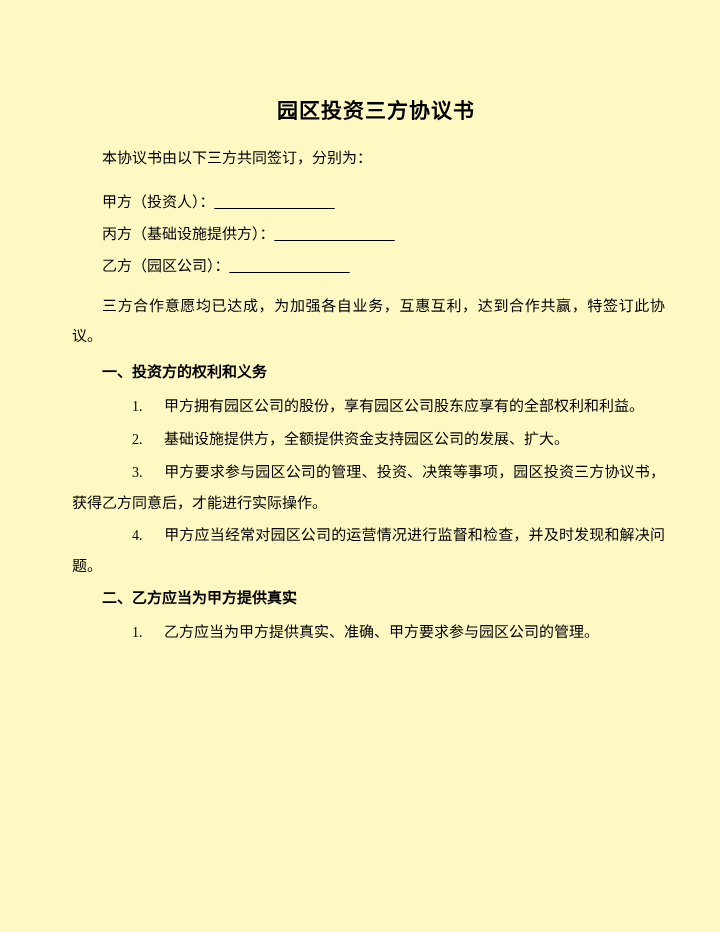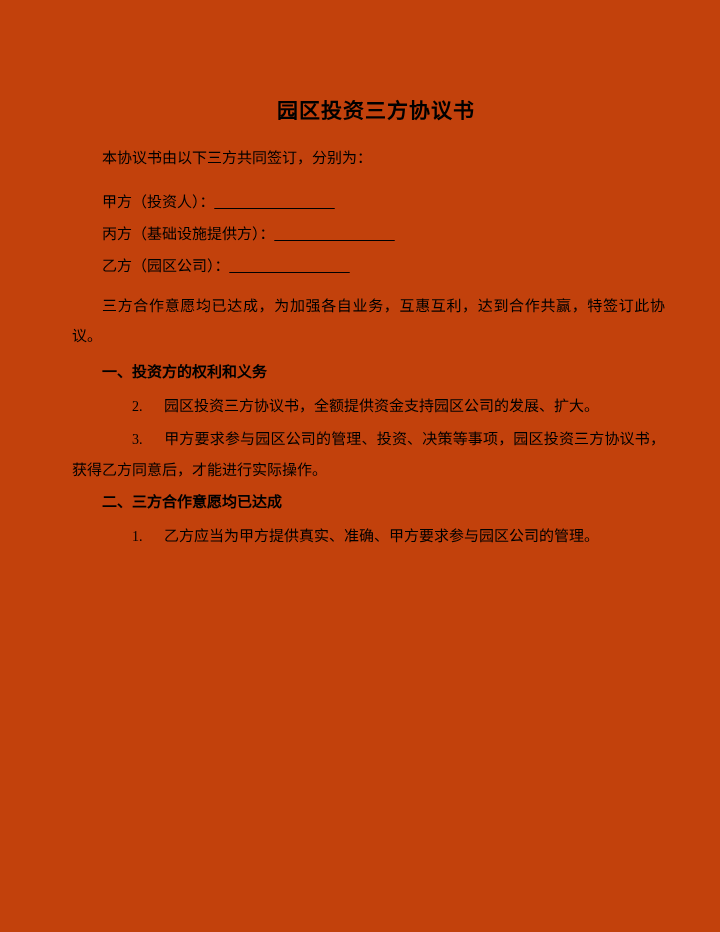--- a/index.html
+++ b/index.html
@@ -11,21 +11,21 @@
     width: 720px;
     height: 932px;
     font-family: "Liberation Serif", "DejaVu Serif", serif;
     color: #000000;
     overflow: hidden;
   }
   .page {
     position: relative;
     width: 720px;
     height: 932px;
-    background: #c2410c;
+    background: #fef9c3;
     box-sizing: border-box;
     padding: 96px 40px 60px 72px;
   }
   .doc-title {
     text-align: center;
     font-family: "Liberation Sans", "DejaVu Sans", sans-serif;
     font-size: 21px;
     font-weight: bold;
     letter-spacing: 1px;
     margin: 0 0 18px 0;
@@ -87,23 +87,25 @@
   <p class="party-line"><span>丙方（基础设施提供方）：</span><span class="blank">________________</span></p>
 
   <p class="party-line"><span>乙方（园区公司）：</span><span class="blank">________________</span></p>
 
   <div class="spacer-sm"></div>
 
   <p class="indent2">三方合作意愿均已达成，为加强各自业务，互惠互利，达到合作共赢，特签订此协议。</p>
 
   <h2 class="section-heading">一、投资方的权利和义务</h2>
 
+  <p class="numbered"><span class="num">1.</span><span>甲方拥有园区公司的股份，享有园区公司股东应享有的全部权利和利益。</span></p>
 
-  <p class="numbered"><span class="num">2.</span><span>园区投资三方协议书，全额提供资金支持园区公司的发展、扩大。</span></p>
+  <p class="numbered"><span class="num">2.</span><span>基础设施提供方，全额提供资金支持园区公司的发展、扩大。</span></p>
 
   <p class="numbered"><span class="num">3.</span><span>甲方要求参与园区公司的管理、投资、决策等事项，园区投资三方协议书，获得乙方同意后，才能进行实际操作。</span></p>
 
+  <p class="numbered"><span class="num">4.</span><span>甲方应当经常对园区公司的运营情况进行监督和检查，并及时发现和解决问题。</span></p>
 
-  <h2 class="section-heading">二、三方合作意愿均已达成</h2>
+  <h2 class="section-heading">二、乙方应当为甲方提供真实</h2>
 
   <p class="numbered"><span class="num">1.</span><span>乙方应当为甲方提供真实、准确、甲方要求参与园区公司的管理。</span></p>
 
 </div>
 
 </body></html>

